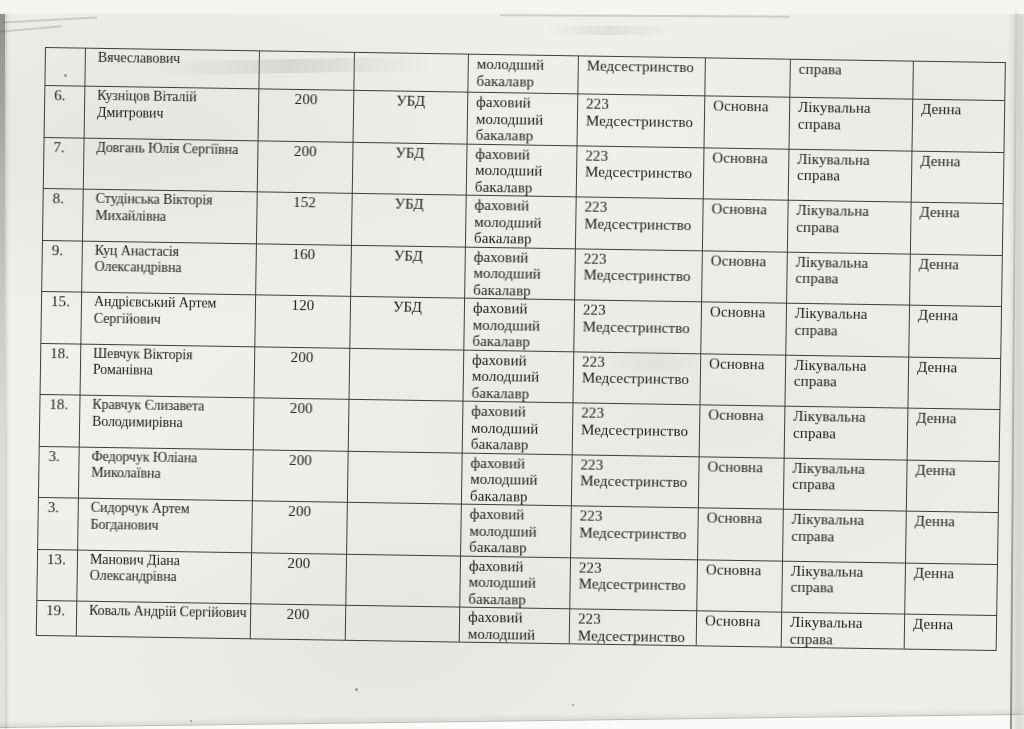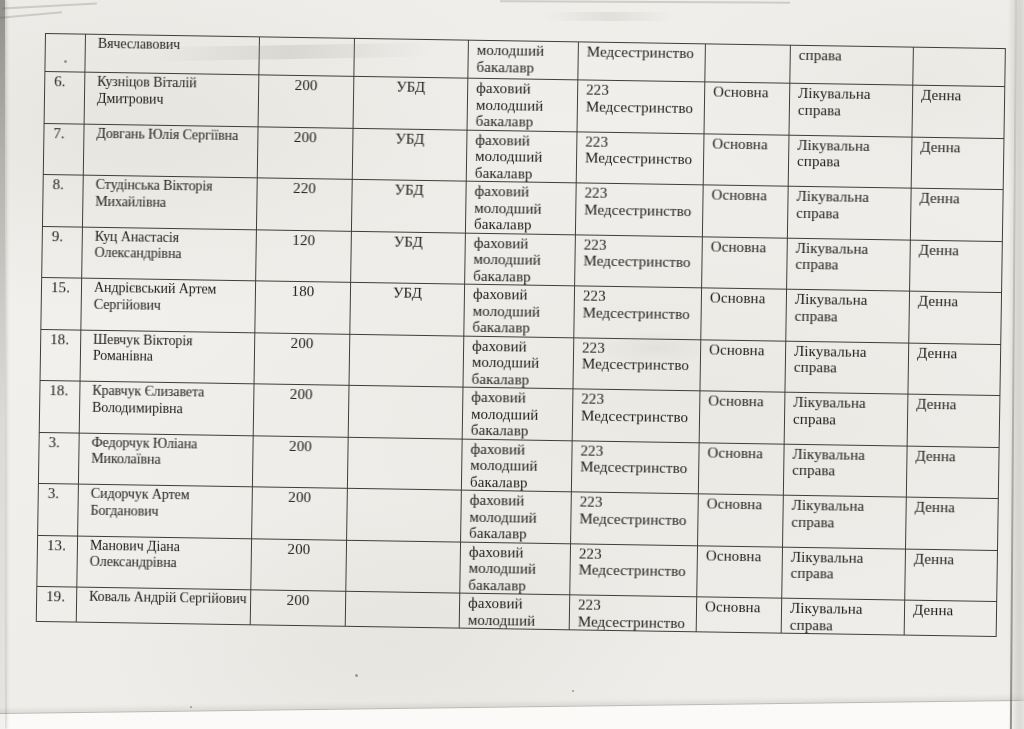--- a/index.html
+++ b/index.html
@@ -11,20 +11,21 @@
   }
   
   .paper {
     position: absolute; inset: 0;
     background:
       radial-gradient(ellipse 620px 280px at 14% 18%, rgba(196,193,185,0.22), transparent 65%),
       radial-gradient(ellipse 900px 420px at 68% 55%, rgba(198,196,188,0.16), transparent 65%),
       radial-gradient(ellipse 540px 260px at 38% 88%, rgba(192,189,181,0.18), transparent 60%),
       radial-gradient(ellipse 420px 200px at 90% 12%, rgba(200,198,190,0.14), transparent 60%),
       linear-gradient(180deg, #efeeea 0%, #f1f0ec 45%, #eeede9 100%);
+    margin-top: 14px;
   }
   
   .table-wrap {
     position: absolute; left: 45px; top: 33px; width: 960px;
     transform: rotate(0.9deg); transform-origin: 0 0;
     filter: blur(0.22px);
   }
   table { border-collapse: collapse; table-layout: fixed; width: 960px; }
   td {
     border: 1.5px solid #403d38;
@@ -134,43 +135,43 @@
             <td class="c-ubd">УБД</td>
             <td class="c-degree">фаховий молодший бакалавр</td>
             <td class="c-specialty">223 Медсестринство</td>
             <td class="c-basis">Основна</td>
             <td class="c-program">Лікувальна справа</td>
             <td class="c-form">Денна</td>
           </tr>
           <tr>
             <td class="c-num">8.</td>
             <td class="c-name">Студінська Вікторія Михайлівна</td>
-            <td class="c-score">220</td>
+            <td class="c-score">152</td>
             <td class="c-ubd">УБД</td>
             <td class="c-degree">фаховий молодший бакалавр</td>
             <td class="c-specialty">223 Медсестринство</td>
             <td class="c-basis">Основна</td>
             <td class="c-program">Лікувальна справа</td>
             <td class="c-form">Денна</td>
           </tr>
           <tr>
             <td class="c-num">9.</td>
             <td class="c-name">Куц Анастасія Олександрівна</td>
-            <td class="c-score">120</td>
+            <td class="c-score">160</td>
             <td class="c-ubd">УБД</td>
             <td class="c-degree">фаховий молодший бакалавр</td>
             <td class="c-specialty">223 Медсестринство</td>
             <td class="c-basis">Основна</td>
             <td class="c-program">Лікувальна справа</td>
             <td class="c-form">Денна</td>
           </tr>
           <tr>
             <td class="c-num">15.</td>
             <td class="c-name">Андрієвський Артем Сергійович</td>
-            <td class="c-score">180</td>
+            <td class="c-score">120</td>
             <td class="c-ubd">УБД</td>
             <td class="c-degree">фаховий молодший бакалавр</td>
             <td class="c-specialty">223 Медсестринство</td>
             <td class="c-basis">Основна</td>
             <td class="c-program">Лікувальна справа</td>
             <td class="c-form">Денна</td>
           </tr>
           <tr>
             <td class="c-num">18.</td>
             <td class="c-name">Шевчук Вікторія Романівна</td>

